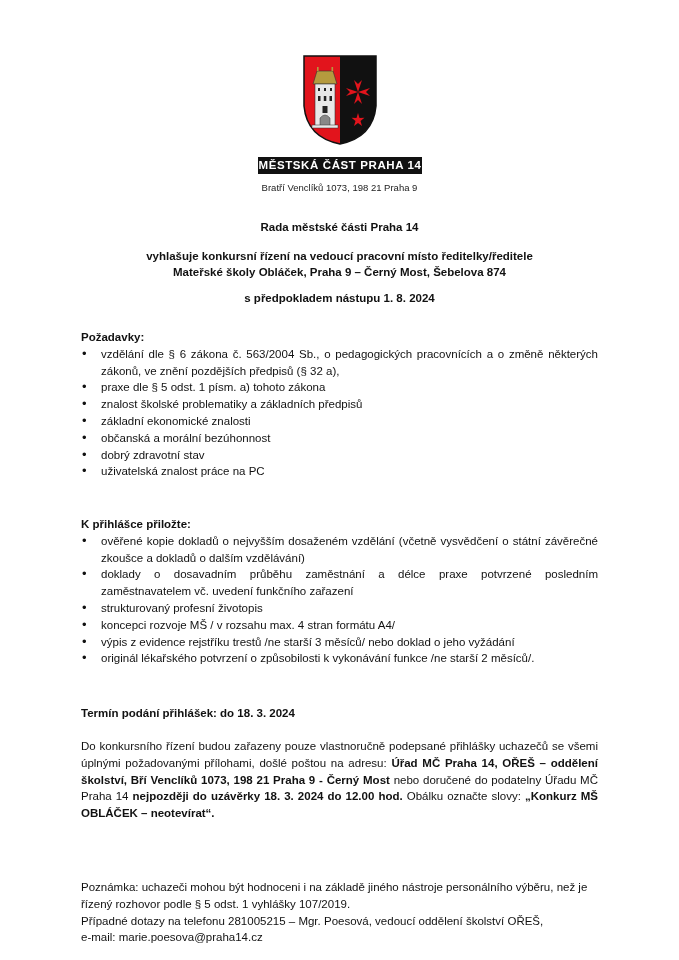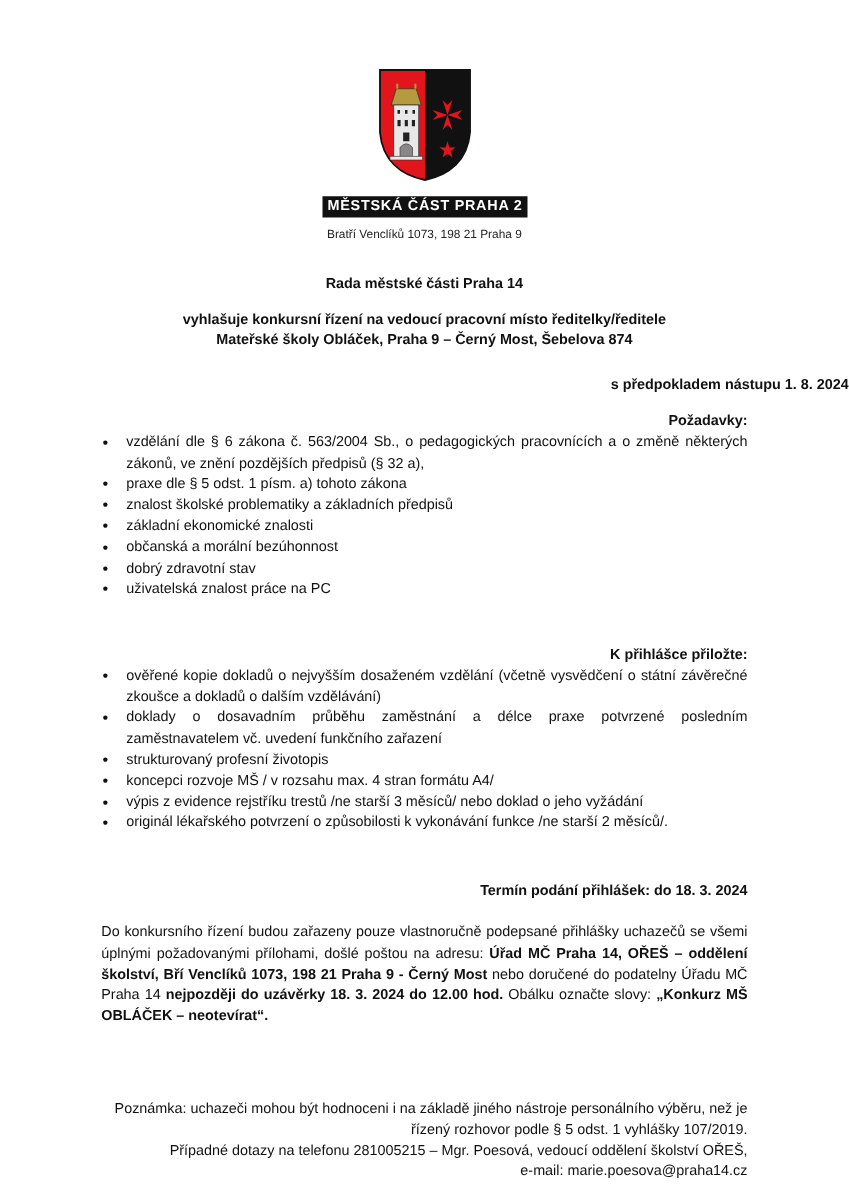--- a/index.html
+++ b/index.html
@@ -11,21 +11,21 @@
             background: #111; color: #fff; font-size: 11.5px; font-weight: bold;
             letter-spacing: 0.6px; text-align: center; line-height: 17px; }
   .addr { position: absolute; left: 0; width: 679px; top: 182px; text-align: center;
           font-size: 9.5px; color: #222; }
   .center { position: absolute; left: 0; width: 679px; text-align: center; font-size: 11.5px; font-weight: bold; line-height: 16px; }
   .content { position: absolute; left: 81px; width: 517px; font-size: 11.5px; line-height: 16.8px; }
   .h { font-weight: bold; margin: 0; }
   ul { list-style: none; margin: 0; padding: 0; }
   li { position: relative; padding-left: 20px; text-align: justify; }
   li::before { content: "\2022"; position: absolute; left: 1px; top: 0; font-size: 13px; }
-  p { margin: 0; text-align: right; }
+  p { margin: 0; }
   .just { text-align: justify; }
   b { font-weight: bold; }
 </style>
 </head>
 <body>
 
 <div class="page">
 
   <svg class="crest" viewBox="0 0 76 92">
     <path d="M2 2 H38 V90 C18 86 4 74 2 52 Z" fill="#e2141c"></path>
@@ -51,27 +51,27 @@
       <polygon points="0,0 -4,12 0,8 4,12"></polygon>
       <polygon points="0,0 -12,-4 -8,0 -12,4"></polygon>
       <polygon points="0,0 12,-4 8,0 12,4"></polygon>
     </g>
 
     <g fill="#e2141c" transform="translate(56,66)">
       <polygon points="0,-7 1.5,-2 6.5,-2.2 2.5,1 4,6 0,3 -4,6 -2.5,1 -6.5,-2.2 -1.5,-2"></polygon>
     </g>
   </svg>
 
-  <div class="banner">MĚSTSKÁ ČÁST PRAHA 2</div>
+  <div class="banner">MĚSTSKÁ ČÁST PRAHA 14</div>
   <div class="addr">Bratří Venclíků 1073, 198 21  Praha 9</div>
 
   <div class="center" style="top:219px;">Rada městské části Praha 14</div>
   <div class="center" style="top:248px;">vyhlašuje konkursní řízení na vedoucí pracovní místo ředitelky/ředitele</div>
   <div class="center" style="top:264px;">Mateřské školy Obláček, Praha 9 – Černý Most, Šebelova 874</div>
-  <div class="center" style="top:300px;text-align:right;">s předpokladem nástupu 1. 8. 2024</div>
+  <div class="center" style="top:290px;">s předpokladem nástupu 1. 8. 2024</div>
 
   <div class="content" style="top:329px;">
     <p class="h">Požadavky:</p>
     <ul>
       <li>vzdělání dle § 6 zákona č. 563/2004 Sb., o pedagogických pracovnících a o změně některých zákonů, ve znění pozdějších předpisů (§ 32 a),</li>
       <li>praxe dle § 5 odst. 1 písm. a) tohoto zákona</li>
       <li>znalost školské problematiky a základních předpisů</li>
       <li>základní ekonomické znalosti</li>
       <li>občanská a morální bezúhonnost</li>
       <li>dobrý zdravotní stav</li>

